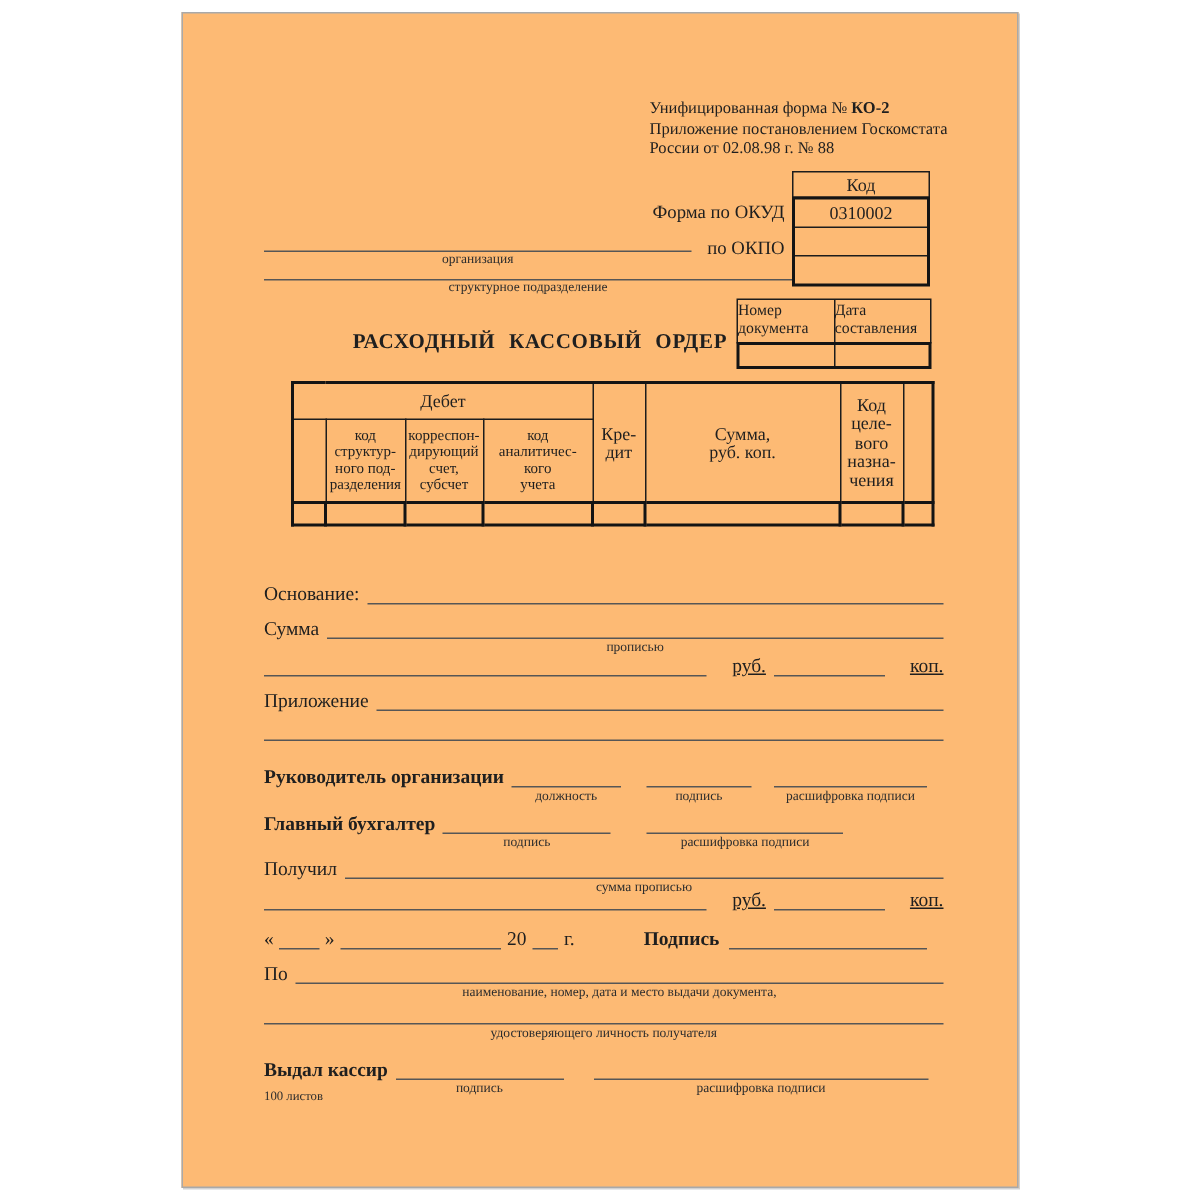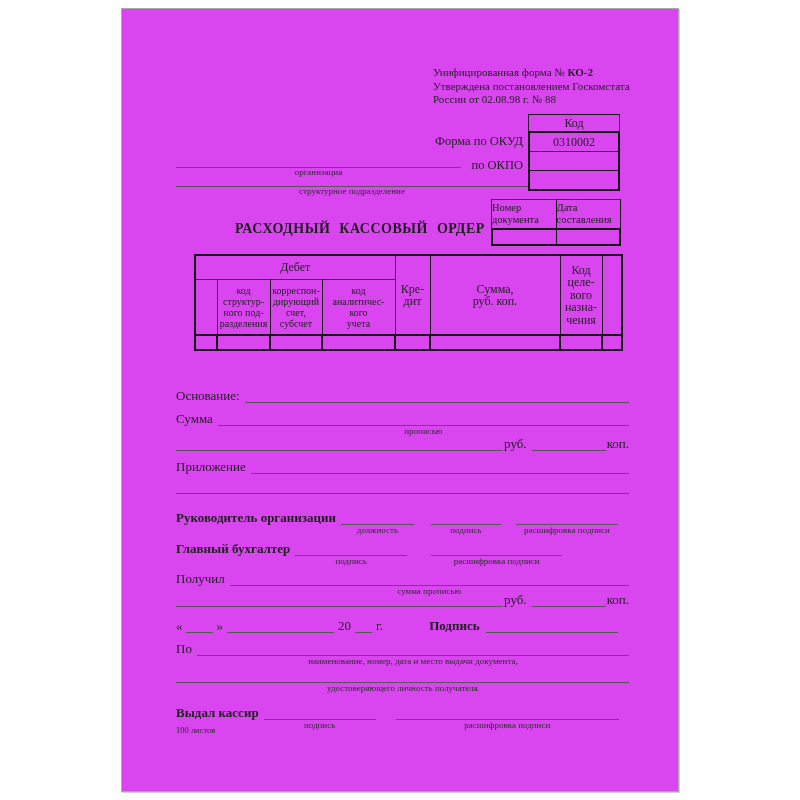--- a/index.html
+++ b/index.html
@@ -3,21 +3,21 @@
 <meta charset="utf-8">
 <style>
   html,body{margin:0;padding:0;}
   body{
     width:800px;height:800px;background:#ffffff;position:relative;
     font-family:"Liberation Serif", serif;color:#1f1f1f;
     -webkit-font-smoothing:antialiased;
   }
   .sheet{
     position:absolute;left:121px;top:8px;width:556px;height:782px;
-    background:#d946ef;border:1px solid #a9a9a9;
+    background:#fdba74;border:1px solid #a9a9a9;
     box-shadow:1px 1px 0 rgba(0,0,0,0.18);
   }
   .abs{position:absolute;}
   .pre{white-space:pre-line;}
   .b{font-weight:bold;}
 
   
   .form-info{left:311px;top:57px;width:205px;font-size:11px;line-height:13.5px;}
 
   
@@ -59,34 +59,34 @@
   table.acct td{border:1px solid #1c1c1c;padding:0;vertical-align:middle;}
   tr.h1 td{height:23px;font-size:12px;}
   tr.h2 td{height:54px;font-size:10px;line-height:11px;}
   td.big{font-size:11.5px;line-height:12.5px;}
   tr.drow td{height:13px;border:2px solid #141414;}
 
   
   .frow{position:absolute;left:54px;width:453px;display:flex;align-items:flex-end;
         height:15px;font-size:13px;line-height:15px;}
   .lbl{white-space:nowrap;margin-right:5px;}
-  .ml{margin-left:1px;}
+  .ml{margin-left:17px;text-decoration:underline;}
   .ul{position:relative;border-bottom:1px solid #565656;display:block;}
   .f1{flex:1;}
   .gap{display:block;}
   .footer-note{left:54px;top:716px;width:445px;text-align:left;font-size:8.5px;color:#2d2d2d;}
 </style>
 </head>
 <body>
 
 <div class="sheet">
 
   <div class="abs form-info">
     <div><span>Унифицированная форма № </span><span class="b">КО-2</span></div>
-    <div>Утверждена постановлением Госкомстата</div>
+    <div>Приложение постановлением Госкомстата</div>
     <div>России от 02.08.98 г. № 88</div>
   </div>
 
   <div class="abs code-table">
     <div class="ct-head">Код</div>
     <div class="ct-body">
       <div class="ct-row">0310002</div>
       <div class="ct-row"></div>
       <div class="ct-row"></div>
     </div>

